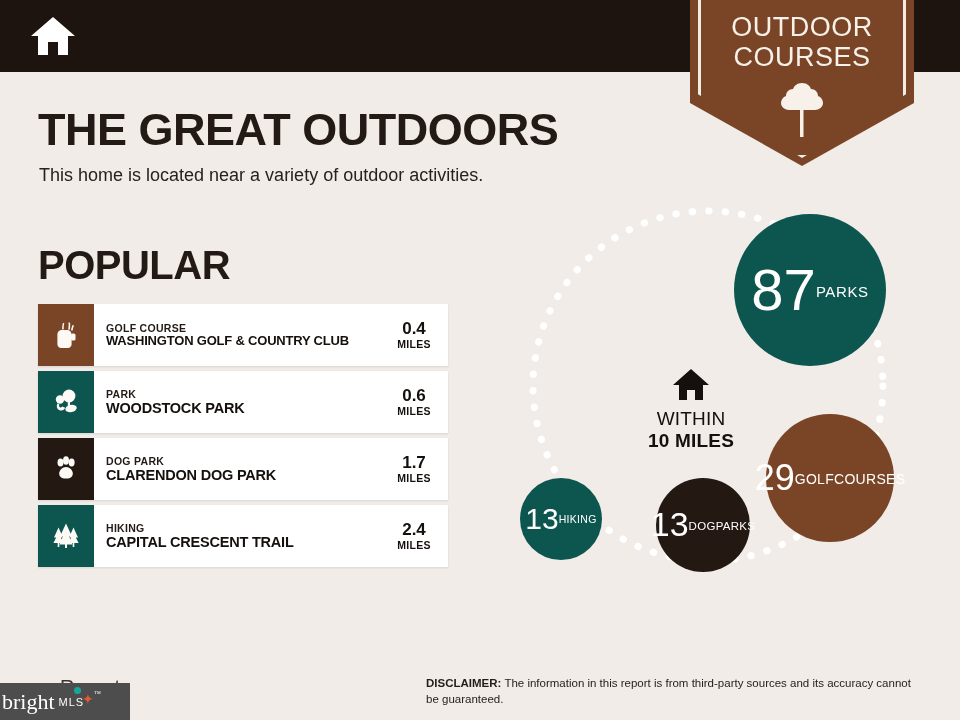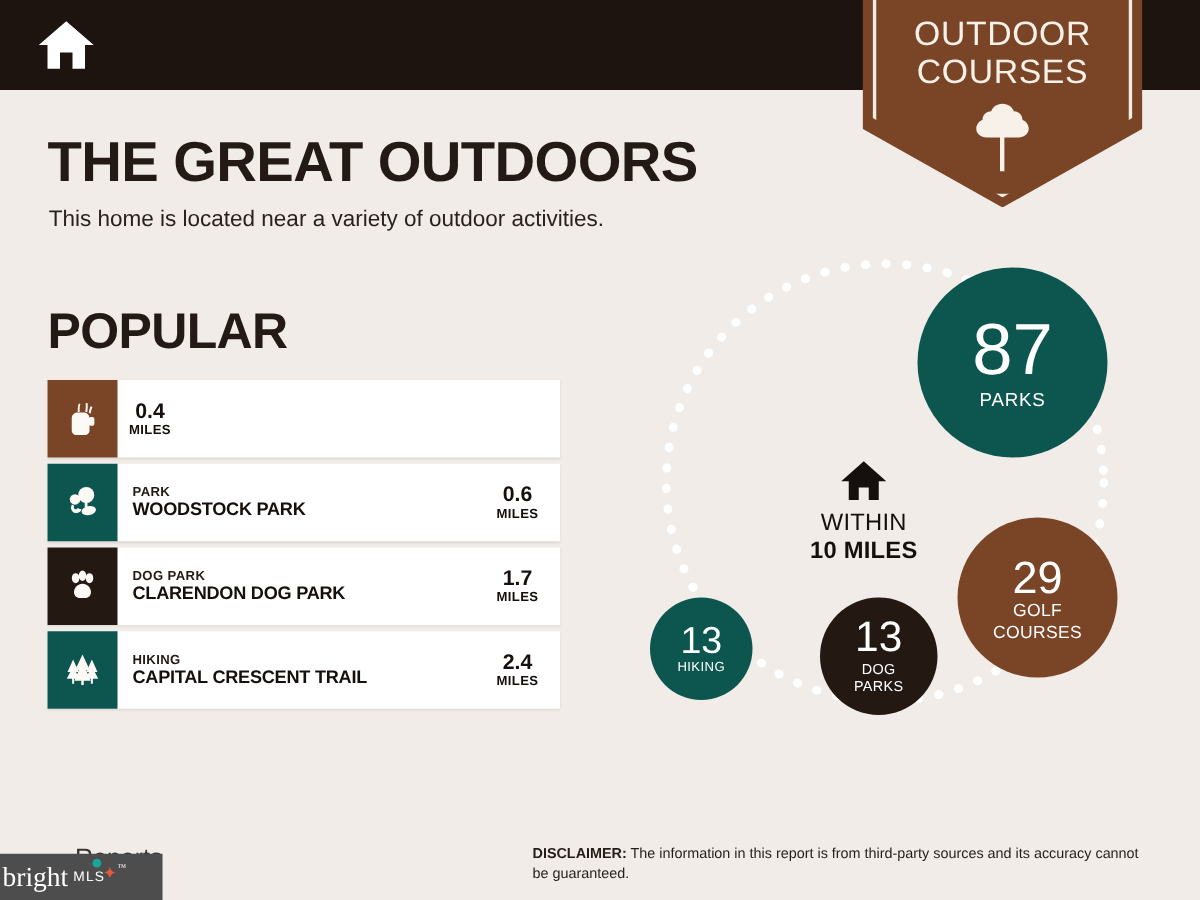--- a/index.html
+++ b/index.html
@@ -108,21 +108,21 @@
   .poi-dist-num{ font-size:17px; font-weight:bold; color:#15100d; line-height:1.05;}
   .poi-dist-unit{ font-size:10.5px; font-weight:bold; color:#15100d; letter-spacing:.3px;}
 
   
   .ring-area{
     position:absolute; left:488px; top:196px; width:440px; height:440px;
   }
   .ring-svg{ position:absolute; left:0; top:0; }
   .bubble{
     position:absolute; border-radius:50%;
-    display:flex; flex-direction:column;
+    display:flex; flex-direction:row;
     align-items:center; justify-content:center;
     color:#ffffff; text-align:center;
   }
   .bubble .num{ font-weight:400; line-height:.98; }
   .bubble .lbl{ font-weight:400; line-height:1.05; }
 
   .b-parks{ left:246px; top:18px; width:152px; height:152px; background:#0d5650; }
   .b-parks .num{ font-size:58px; }
   .b-parks .lbl{ font-size:15px; margin-top:4px; letter-spacing:.6px; }
 
@@ -212,20 +212,24 @@
 
 <div class="poi-list">
 
   <div class="poi-row">
     <div class="poi-icon" style="background:#7a4526">
       <svg viewBox="0 0 32 32">
         <path fill="#fdfaf5" d="M13 4c-.6 1.5-.9 4-.8 6.5l1.6-.2C13.6 8 13.8 5.6 14.3 4zM18.5 3.5c.2 1.8.2 4.4-.3 6.9l1.6.3c.5-2.7.5-5.4.2-7.3zM22.5 6c-.6 1.4-1.2 3.3-1.5 5.2l1.5.5c.4-2 1-3.8 1.5-5.1z"></path>
         <path fill="#fdfaf5" d="M12 11c-2.6 0-4.6 2.1-4.6 4.7v9.6C7.4 27.3 9 29 11 29h7c2 0 3.6-1.7 3.6-3.7v-9.6c0-2.6-2-4.7-4.6-4.7z"></path>
         <rect x="21" y="14.5" width="4.5" height="7" rx="1.6" fill="#fdfaf5"></rect>
       </svg>
+    </div>
+    <div class="poi-text">
+      <div class="poi-cat">GOLF COURSE</div>
+      <div class="poi-name small">WASHINGTON GOLF &amp; COUNTRY CLUB</div>
     </div>
     <div class="poi-dist">
       <div class="poi-dist-num">0.4</div>
       <div class="poi-dist-unit">MILES</div>
     </div>
   </div>
 
   <div class="poi-row">
     <div class="poi-icon" style="background:#0d5650">
       <svg viewBox="0 0 32 32">

